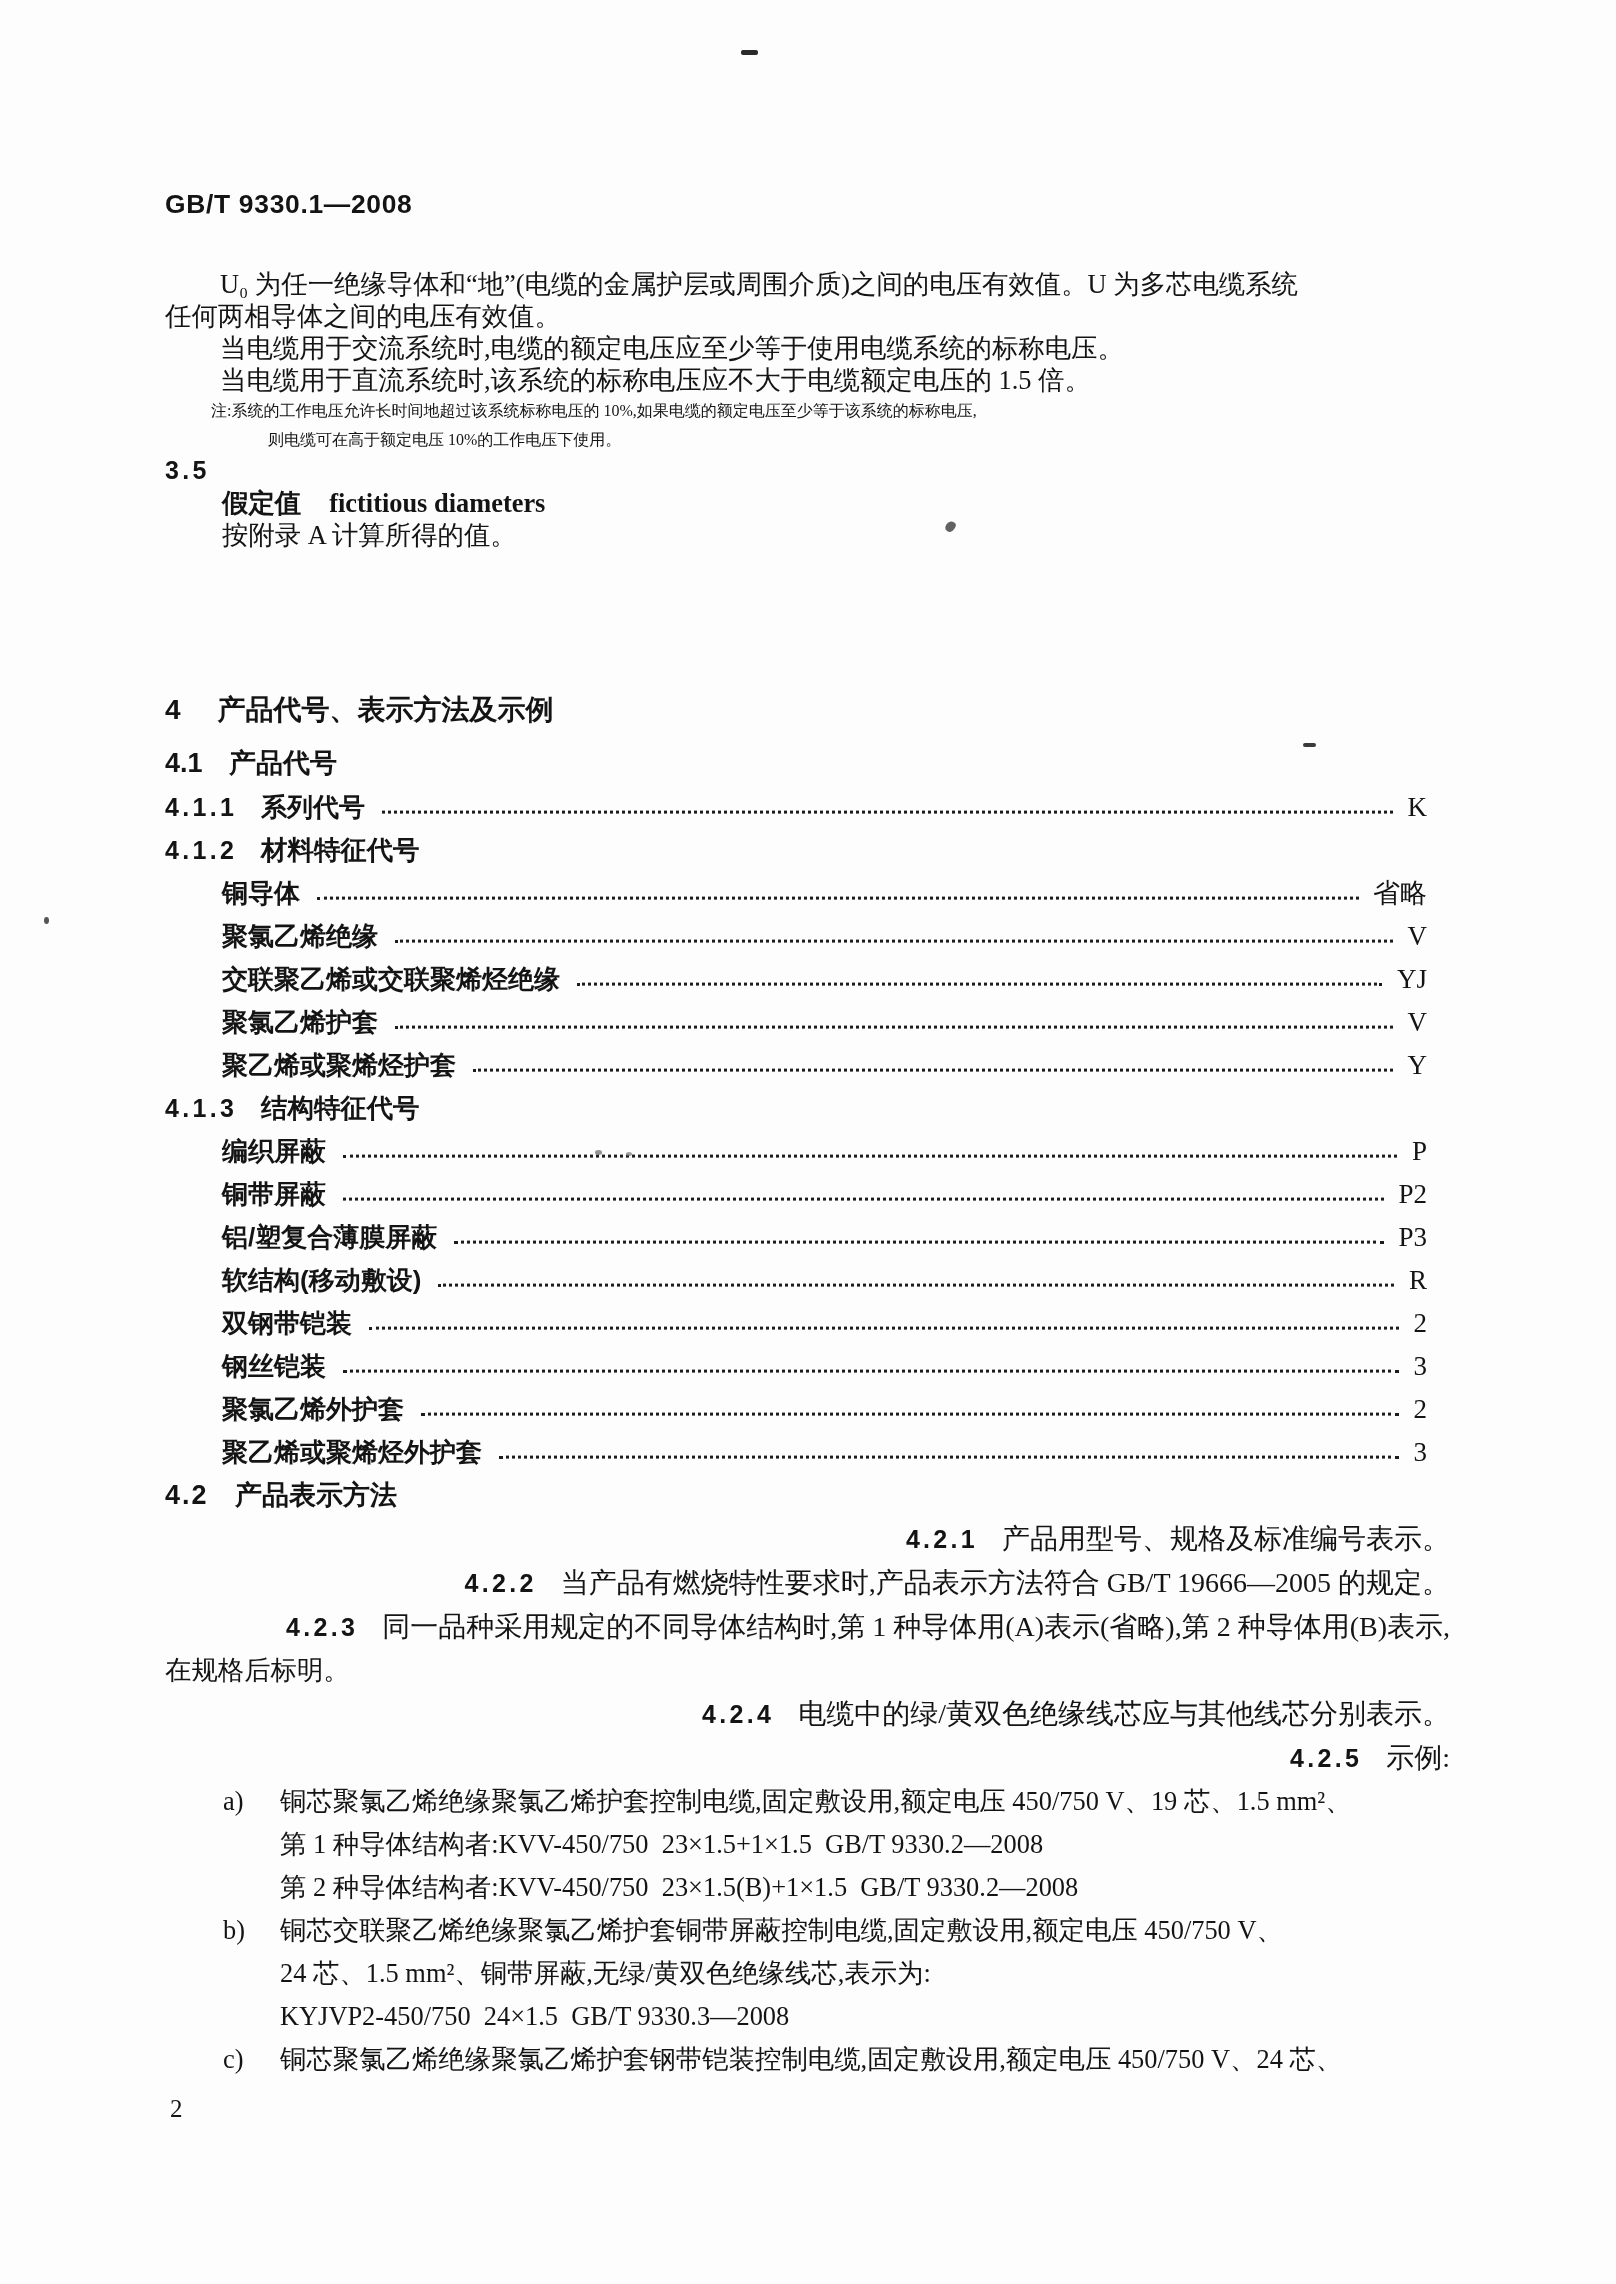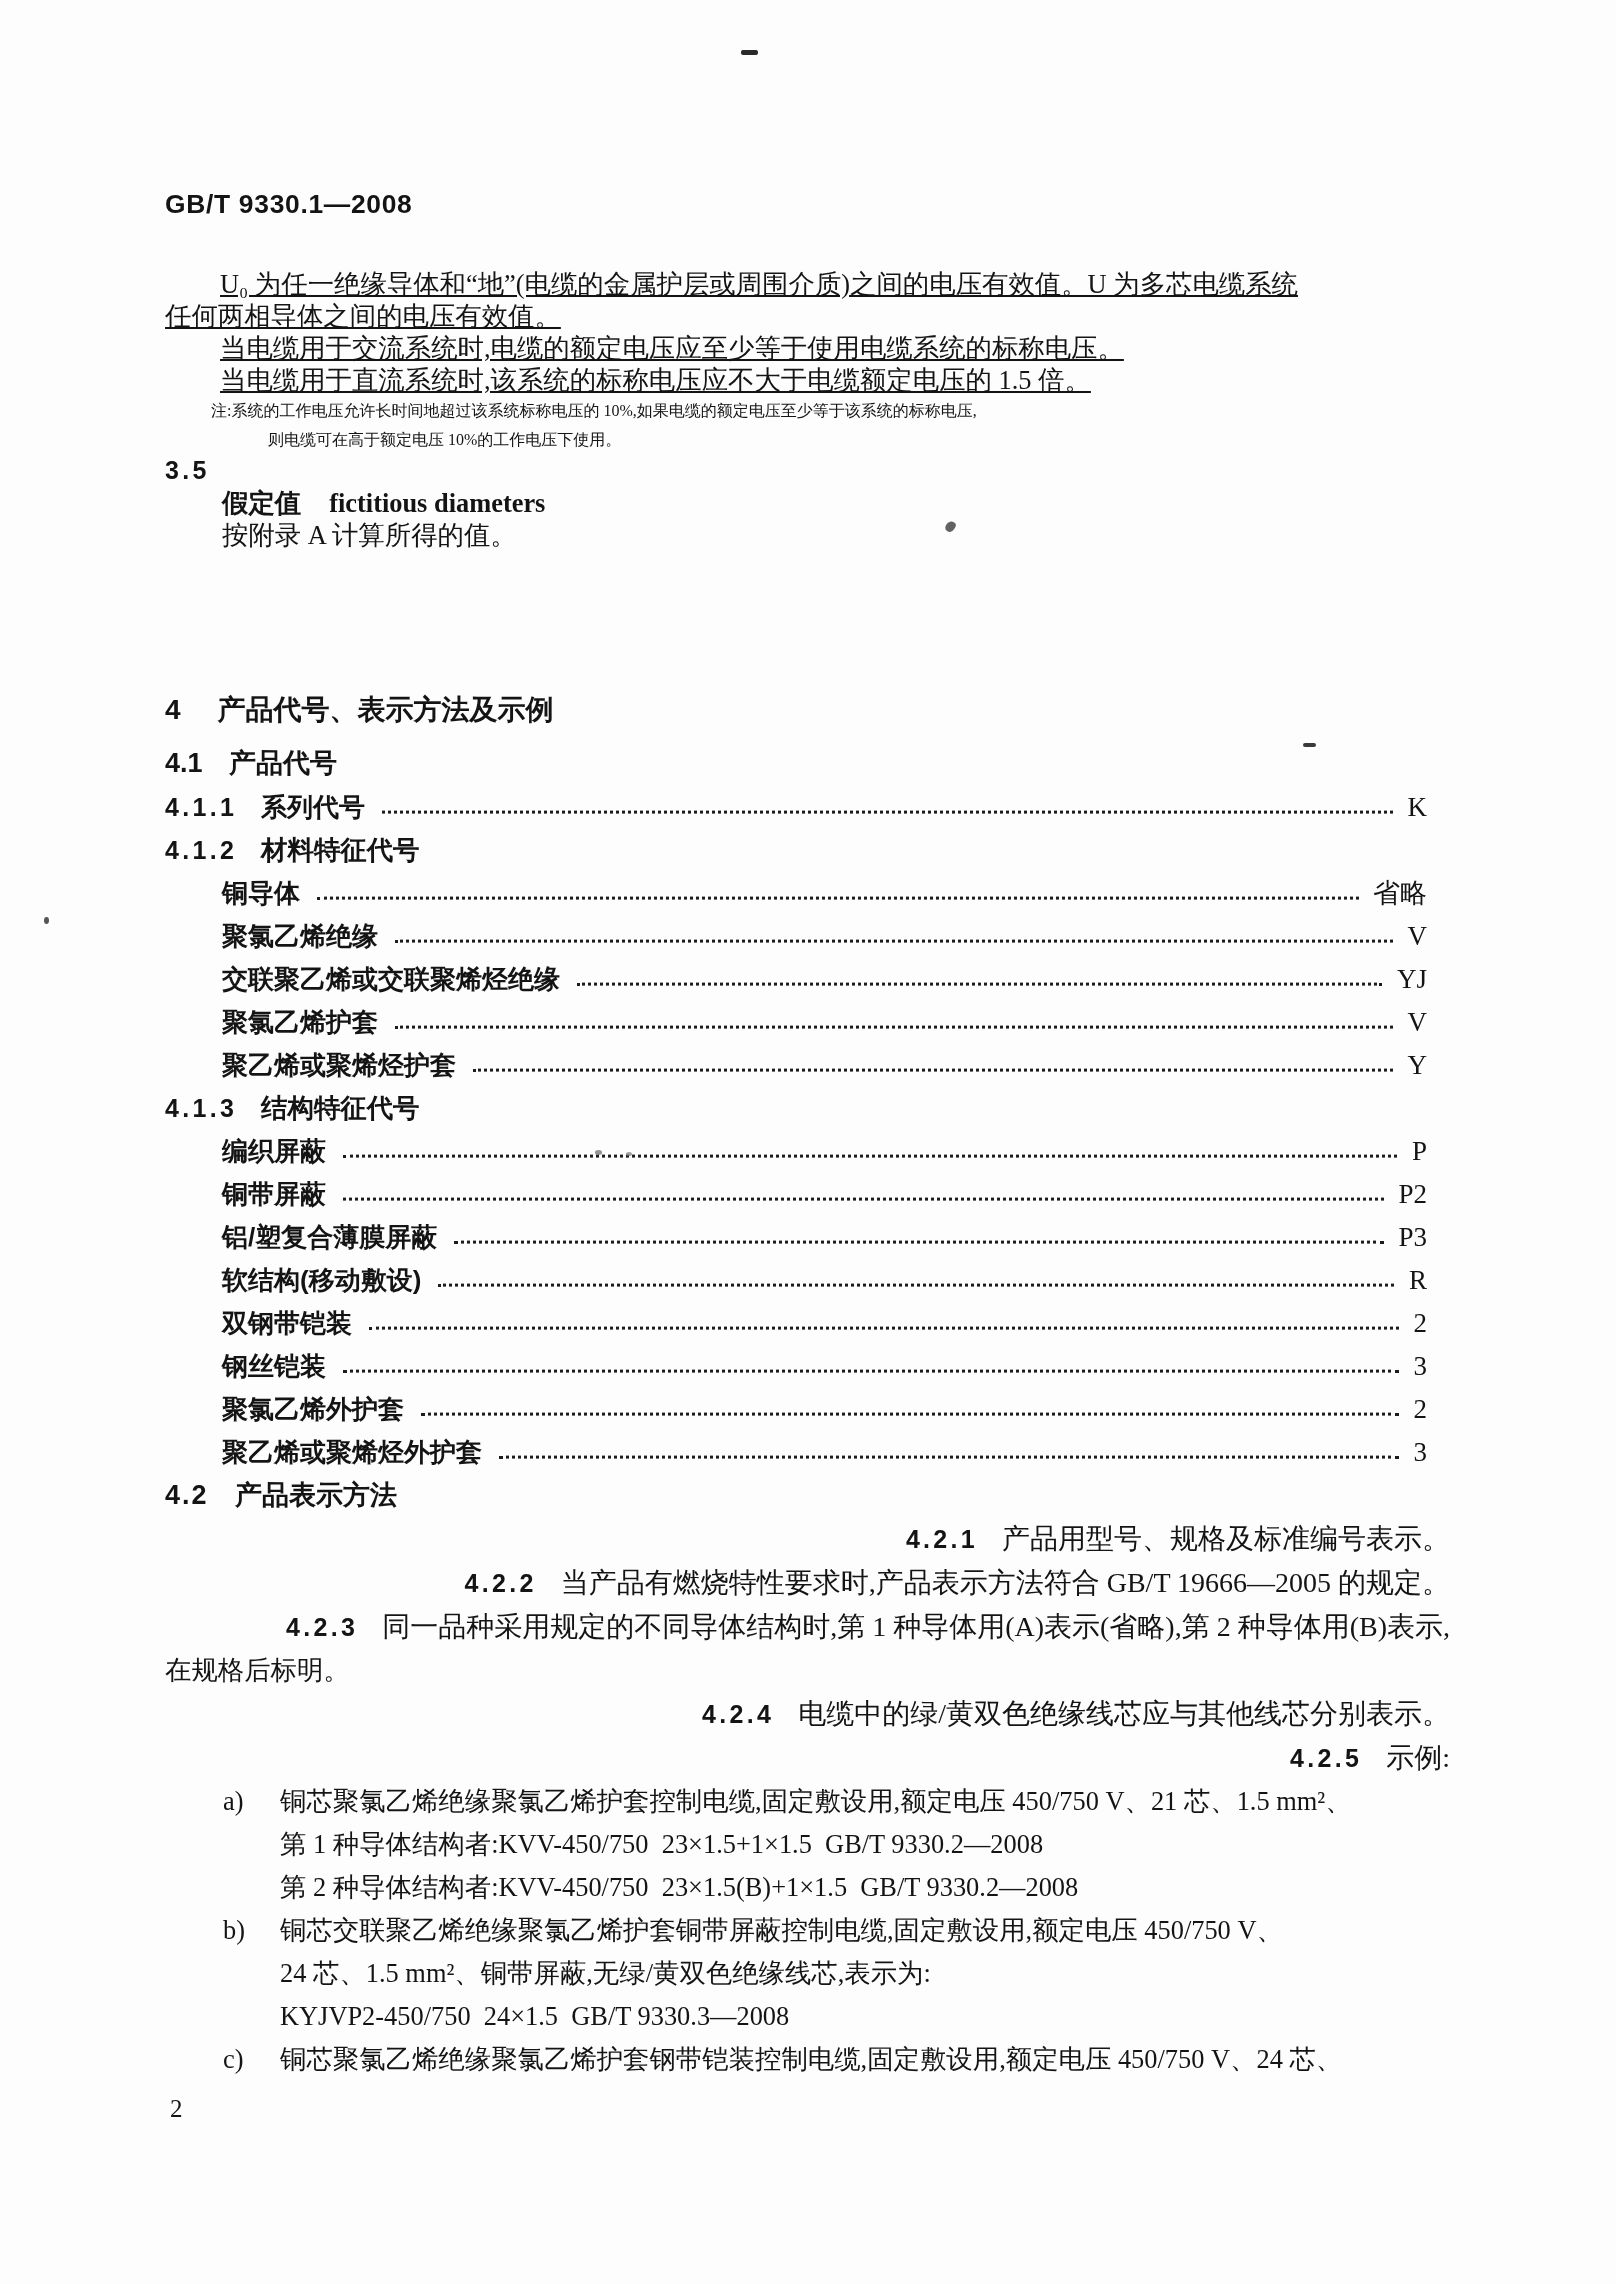--- a/index.html
+++ b/index.html
@@ -9,21 +9,21 @@
     font-family:"Liberation Serif","DejaVu Serif",serif;
   }
   .content { position:absolute; left:165px; top:188px; width:1285px; }
 
   .doc-code {
     font-family:"Liberation Sans","DejaVu Sans",sans-serif;
     font-weight:bold; font-size:26.4px; line-height:32px; letter-spacing:0.7px;
   }
 
   .block-top { margin-top:48px; }
-  .bline { font-size:26.4px; line-height:32px; white-space:nowrap;text-decoration:underline; }
+  .bline { font-size:26.4px; line-height:32px; white-space:nowrap; }
   .bline.ind { padding-left:55px; }
 
   .note-line { font-size:16px; line-height:29px; white-space:nowrap; }
   .note-l1 { padding-left:46px; }
   .note-l2 { padding-left:103px; }
 
   .cnum {
     font-family:"Liberation Sans","DejaVu Sans",sans-serif;
     font-weight:bold; letter-spacing:3.3px;
   }
@@ -241,21 +241,21 @@
       <span class="num">4.2.4</span>
       <span class="txt">电缆中的绿/黄双色绝缘线芯应与其他线芯分别表示。</span>
     </div>
     <div class="row clause">
       <span class="num">4.2.5</span>
       <span class="txt">示例:</span>
     </div>
 
     <div class="row ex-line">
       <span class="marker">a)</span>
-      <span class="etxt">铜芯聚氯乙烯绝缘聚氯乙烯护套控制电缆,固定敷设用,额定电压 450/750 V、21 芯、1.5 mm²、</span>
+      <span class="etxt">铜芯聚氯乙烯绝缘聚氯乙烯护套控制电缆,固定敷设用,额定电压 450/750 V、19 芯、1.5 mm²、</span>
     </div>
     <div class="row ex-cont">第 1 种导体结构者:KVV-450/750  23×1.5+1×1.5  GB/T 9330.2—2008</div>
     <div class="row ex-cont">第 2 种导体结构者:KVV-450/750  23×1.5(B)+1×1.5  GB/T 9330.2—2008</div>
 
     <div class="row ex-line">
       <span class="marker">b)</span>
       <span class="etxt">铜芯交联聚乙烯绝缘聚氯乙烯护套铜带屏蔽控制电缆,固定敷设用,额定电压 450/750 V、</span>
     </div>
     <div class="row ex-cont">24 芯、1.5 mm²、铜带屏蔽,无绿/黄双色绝缘线芯,表示为:</div>
     <div class="row ex-cont">KYJVP2-450/750  24×1.5  GB/T 9330.3—2008</div>

